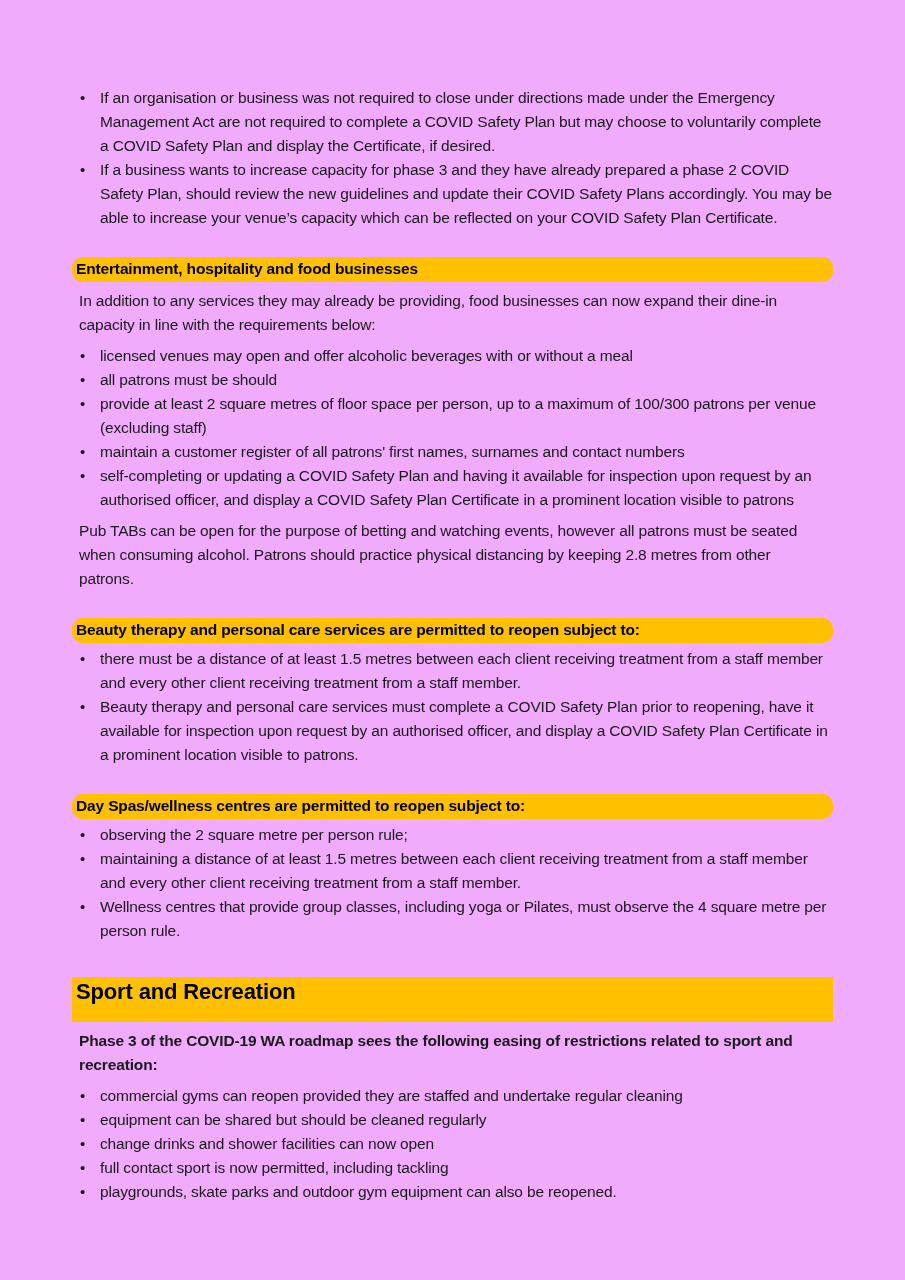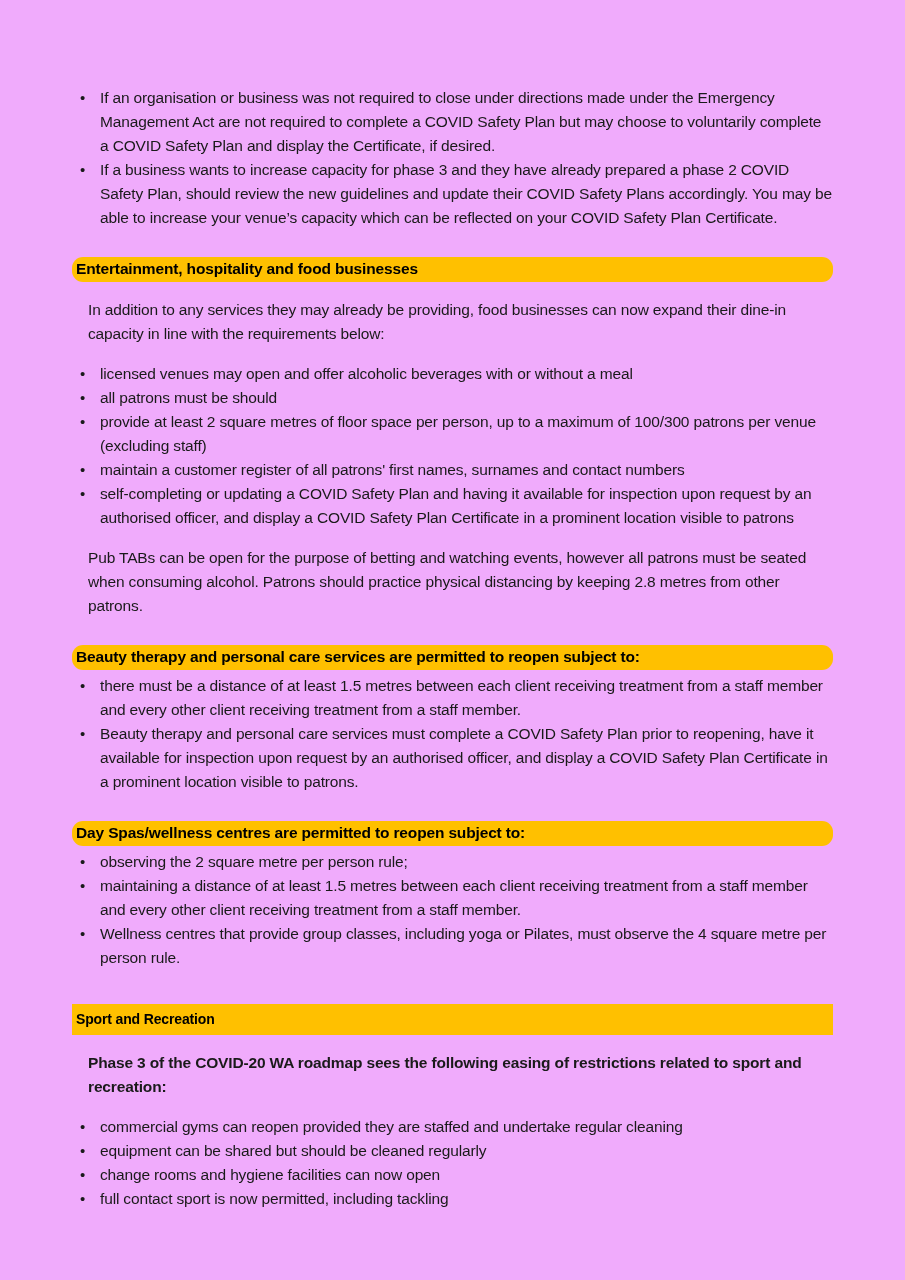--- a/index.html
+++ b/index.html
@@ -13,21 +13,21 @@
     box-sizing: border-box;
     padding: 86px 72px 40px 72px;
     background: #f0abfc;
     font-family: "Liberation Sans", "DejaVu Sans", sans-serif;
     font-size: 15.5px;
     line-height: 24px;
     color: #1a1a1a;
     letter-spacing: -0.15px;
     overflow: hidden;
   }
-  p { margin: 16px; }
+  p { margin: 7px; }
   ul.bullets {
     margin: 0;
     padding: 0;
     list-style: none;
   }
   ul.bullets li {
     position: relative;
     padding-left: 28px;
   }
   ul.bullets li::before {
@@ -46,22 +46,22 @@
     font-size: 15.5px;
     font-weight: bold;
     line-height: 22px;
     color: #000000;
     border-radius: 11px;
   }
   .section-title {
     display: block;
     margin: 0 0 6px 0;
     background: #FFC000;
-    padding: 2px 5px 3px 4px;
-    font-size: 14px;
+    padding: 2px 5px 17px 4px;
+    font-size: 22px;
     font-weight: bold;
     line-height: 26px;
     color: #000000;
   }
   .sport-section { margin-top: 34px; }
   .bold-lead { font-weight: bold; }
 </style>
 </head>
 <body>
 
@@ -97,22 +97,23 @@
     <h2 class="hl-heading">Day Spas/wellness centres are permitted to reopen subject to:</h2>
     <ul class="bullets">
       <li>observing the 2 square metre per person rule;</li>
       <li>maintaining a distance of at least 1.5 metres between each client receiving treatment from a staff member and every other client receiving treatment from a staff member.</li>
       <li>Wellness centres that provide group classes, including yoga or Pilates, must observe the 4 square metre per person rule.</li>
     </ul>
   </div>
 
   <div class="section sport-section">
     <h1 class="section-title">Sport and Recreation</h1>
-    <p class="bold-lead">Phase 3 of the COVID-20 WA roadmap sees the following easing of restrictions related to sport and recreation:</p>
+    <p class="bold-lead">Phase 3 of the COVID-19 WA roadmap sees the following easing of restrictions related to sport and recreation:</p>
     <ul class="bullets">
       <li>commercial gyms can reopen provided they are staffed and undertake regular cleaning</li>
       <li>equipment can be shared but should be cleaned regularly</li>
-      <li>change rooms and hygiene facilities can now open</li>
+      <li>change drinks and shower facilities can now open</li>
       <li>full contact sport is now permitted, including tackling</li>
+      <li>playgrounds, skate parks and outdoor gym equipment can also be reopened.</li>
     </ul>
   </div>
 
 </div>
 
 </body></html>

